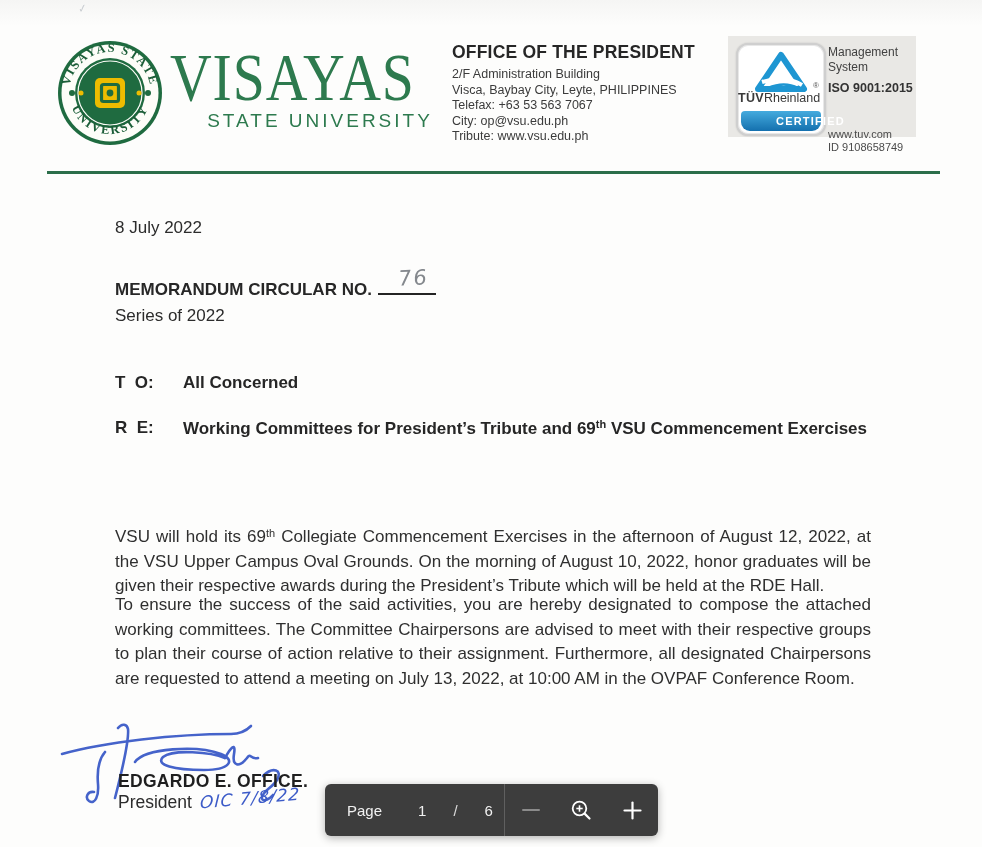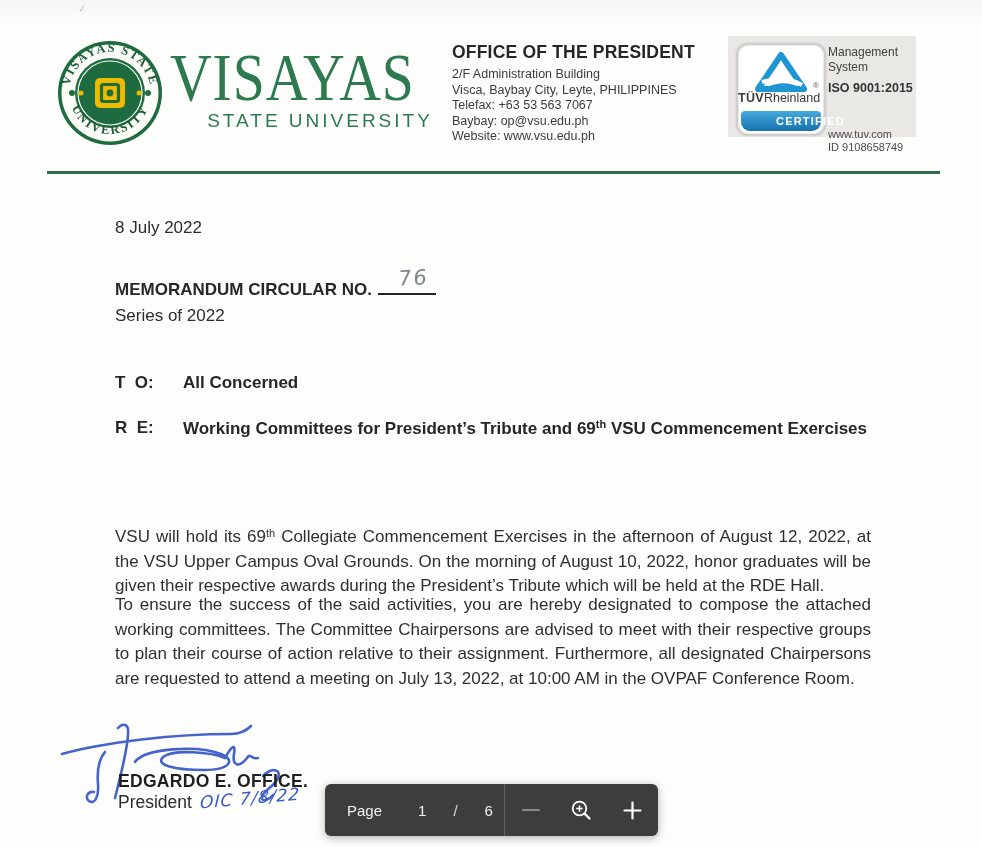--- a/index.html
+++ b/index.html
@@ -133,22 +133,22 @@
 
   <div class="abs wordmark1">VISAYAS</div>
   <div class="abs wordmark2">STATE UNIVERSITY</div>
 
   <div class="abs office">
     <div class="office-title">OFFICE OF THE PRESIDENT</div>
     <div class="office-lines">
       <div class="office-line">2/F Administration Building</div>
       <div class="office-line">Visca, Baybay City, Leyte, PHILIPPINES</div>
       <div class="office-line">Telefax: +63 53 563 7067</div>
-      <div class="office-line">Baybay: op@vsu.edu.ph</div>
-      <div class="office-line">Website: www.vsu.edu.ph</div>
+      <div class="office-line">City: op@vsu.edu.ph</div>
+      <div class="office-line">Tribute: www.vsu.edu.ph</div>
     </div>
   </div>
 
   <div class="abs tuv-panel">
     <div class="tuv-badge">
       <svg width="86" height="44" viewBox="0 0 86 44" style="position:absolute;left:0;top:4px;">
         <path d="M 43,6 L 66,40 L 20,40 Z" fill="none" stroke="#1e96d2" stroke-width="6" stroke-linejoin="round"></path>
         <path d="M 24,33 C 40,28 54,30 64,36" fill="none" stroke="#ffffff" stroke-width="4"></path>
         <path d="M 30,39 C 42,34 52,35 60,39" fill="none" stroke="#1e96d2" stroke-width="2.5"></path>
       </svg>

